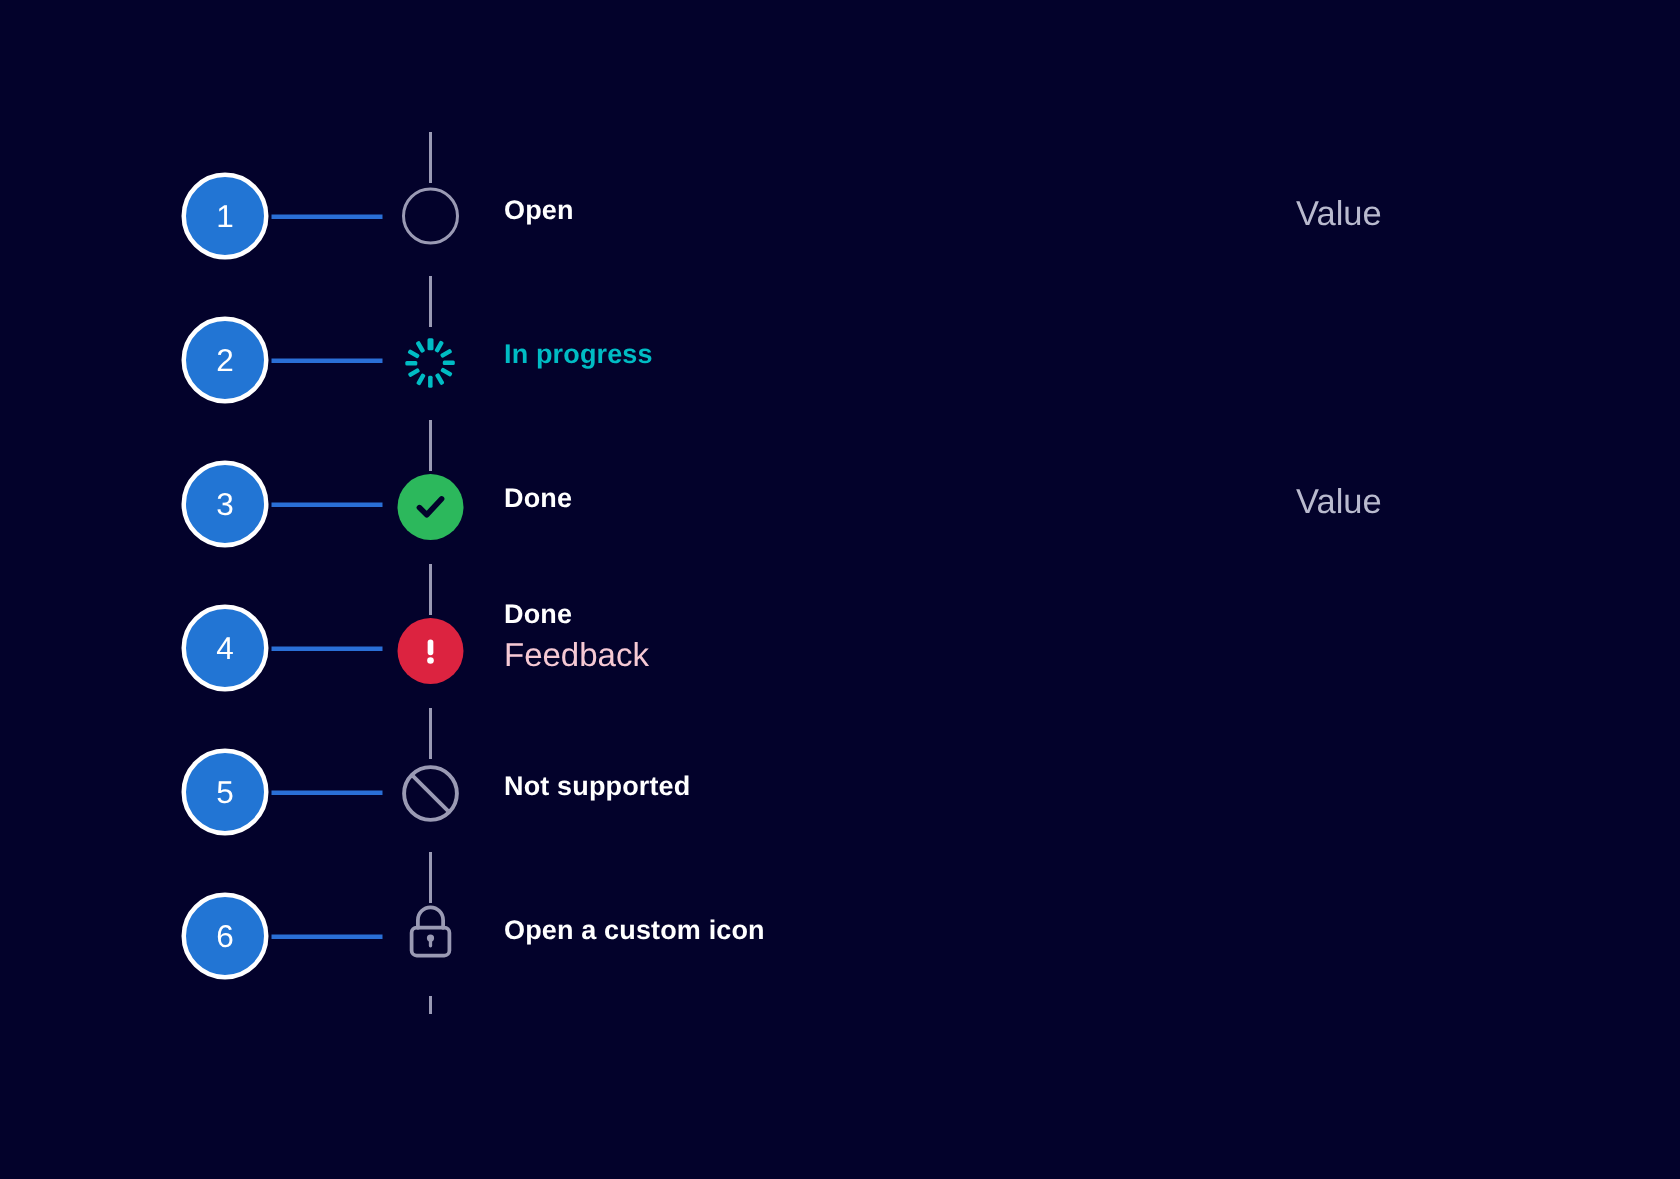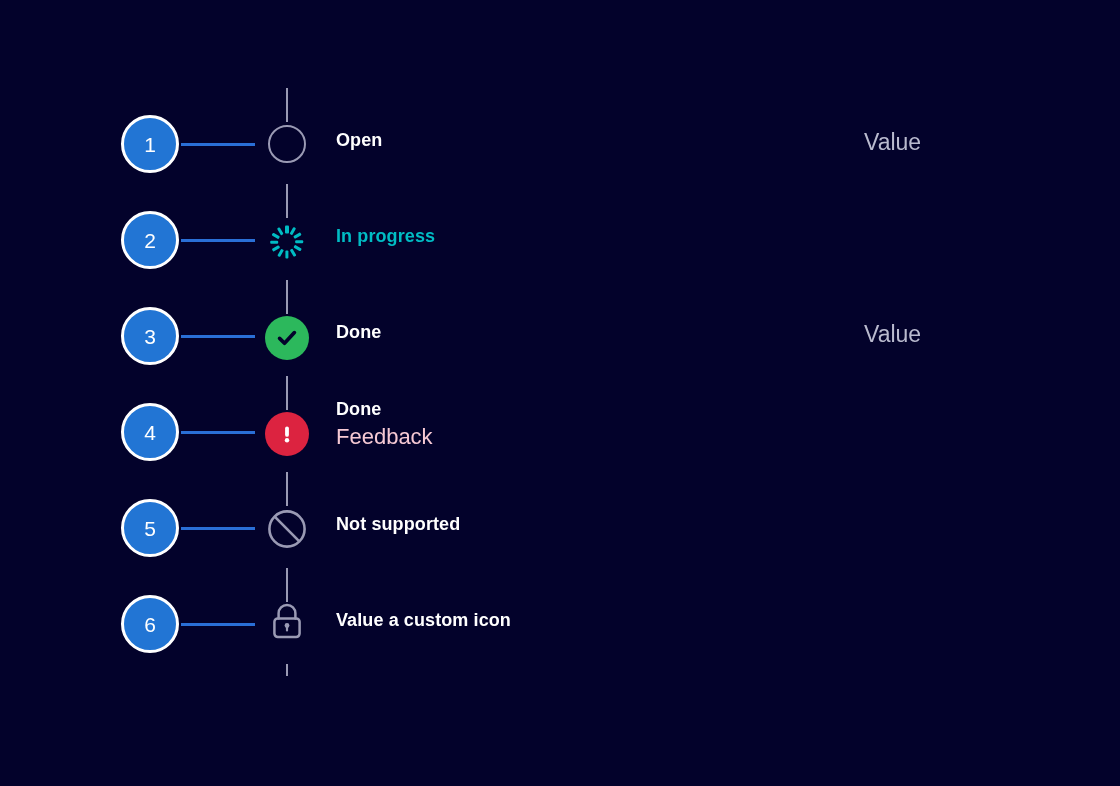--- a/index.html
+++ b/index.html
@@ -269,19 +269,19 @@
     <div class="icon-slot" style="top:-25px">
       <svg width="44" height="48" viewBox="0 0 44 48" aria-hidden="true">
         <path d="M13.6 19.5 v-5.2 a8.4 8.4 0 0 1 16.8 0 v5.2" fill="none" stroke="#9a9ab4" stroke-width="2.5" stroke-linecap="round"></path>
         <rect x="9.4" y="19.4" width="25.2" height="18.6" rx="3.4" fill="none" stroke="#9a9ab4" stroke-width="2.5"></rect>
         <circle cx="22" cy="26.4" r="2.4" fill="#9a9ab4"></circle>
         <rect x="20.9" y="27.2" width="2.2" height="5.4" rx="1.1" fill="#9a9ab4"></rect>
       </svg>
     </div>
 
     <div class="labels" style="top:-15px">
-      <div class="label-main">Value a custom icon</div>
+      <div class="label-main">Open a custom icon</div>
     </div>
 
     <div class="value" style="top:-15px"></div>
   </div>
 
 </div>
 
 </body></html>

